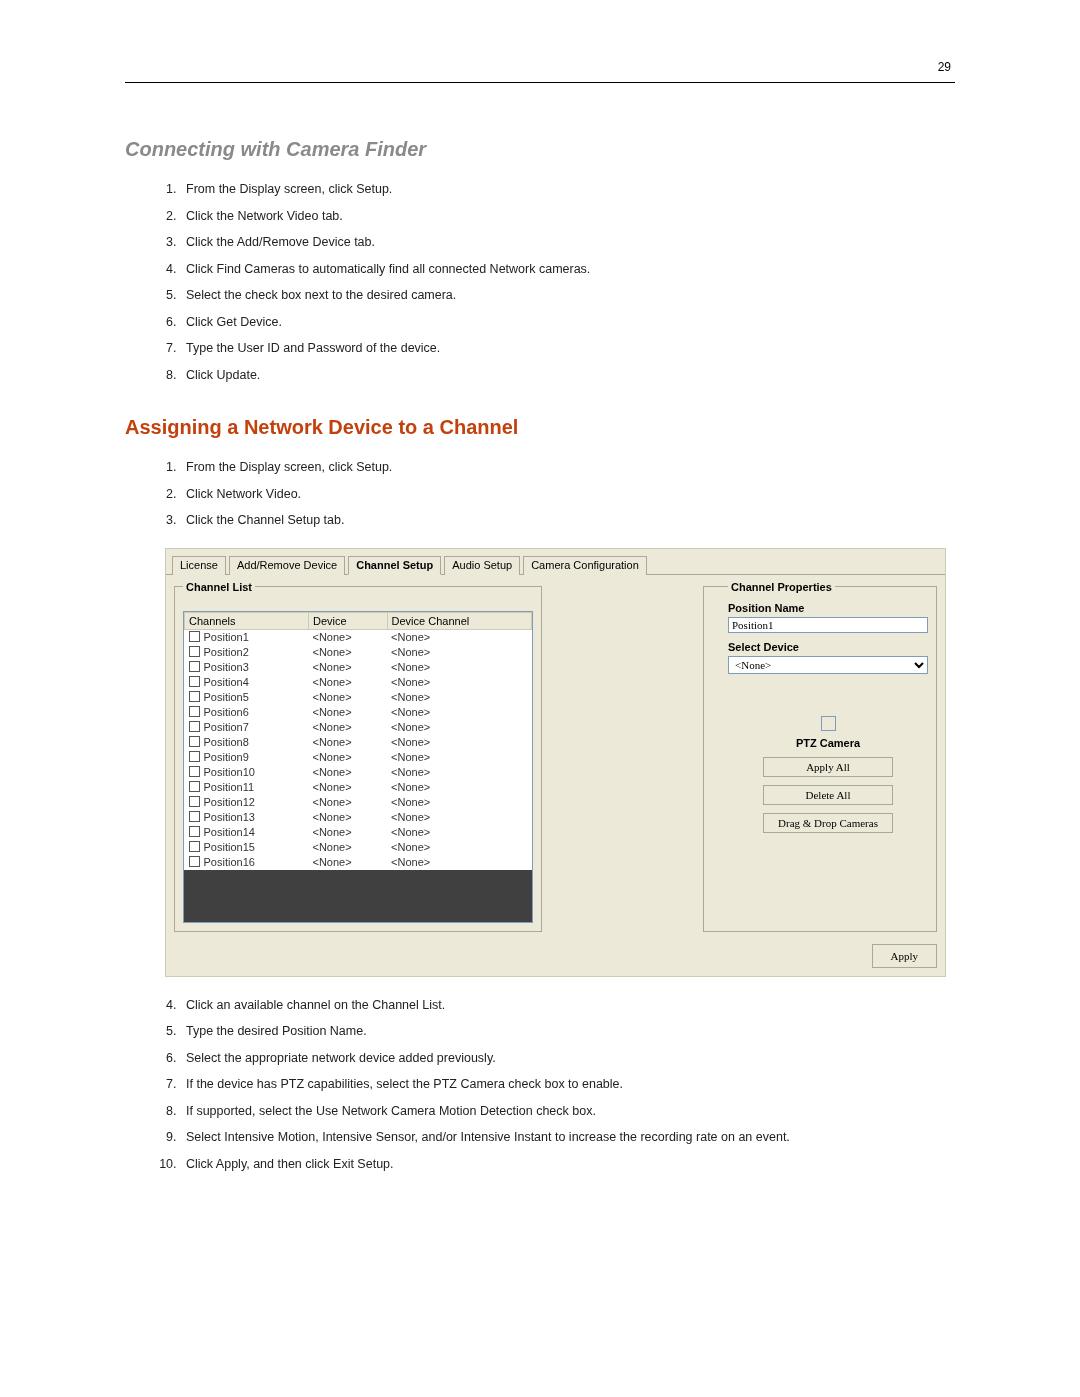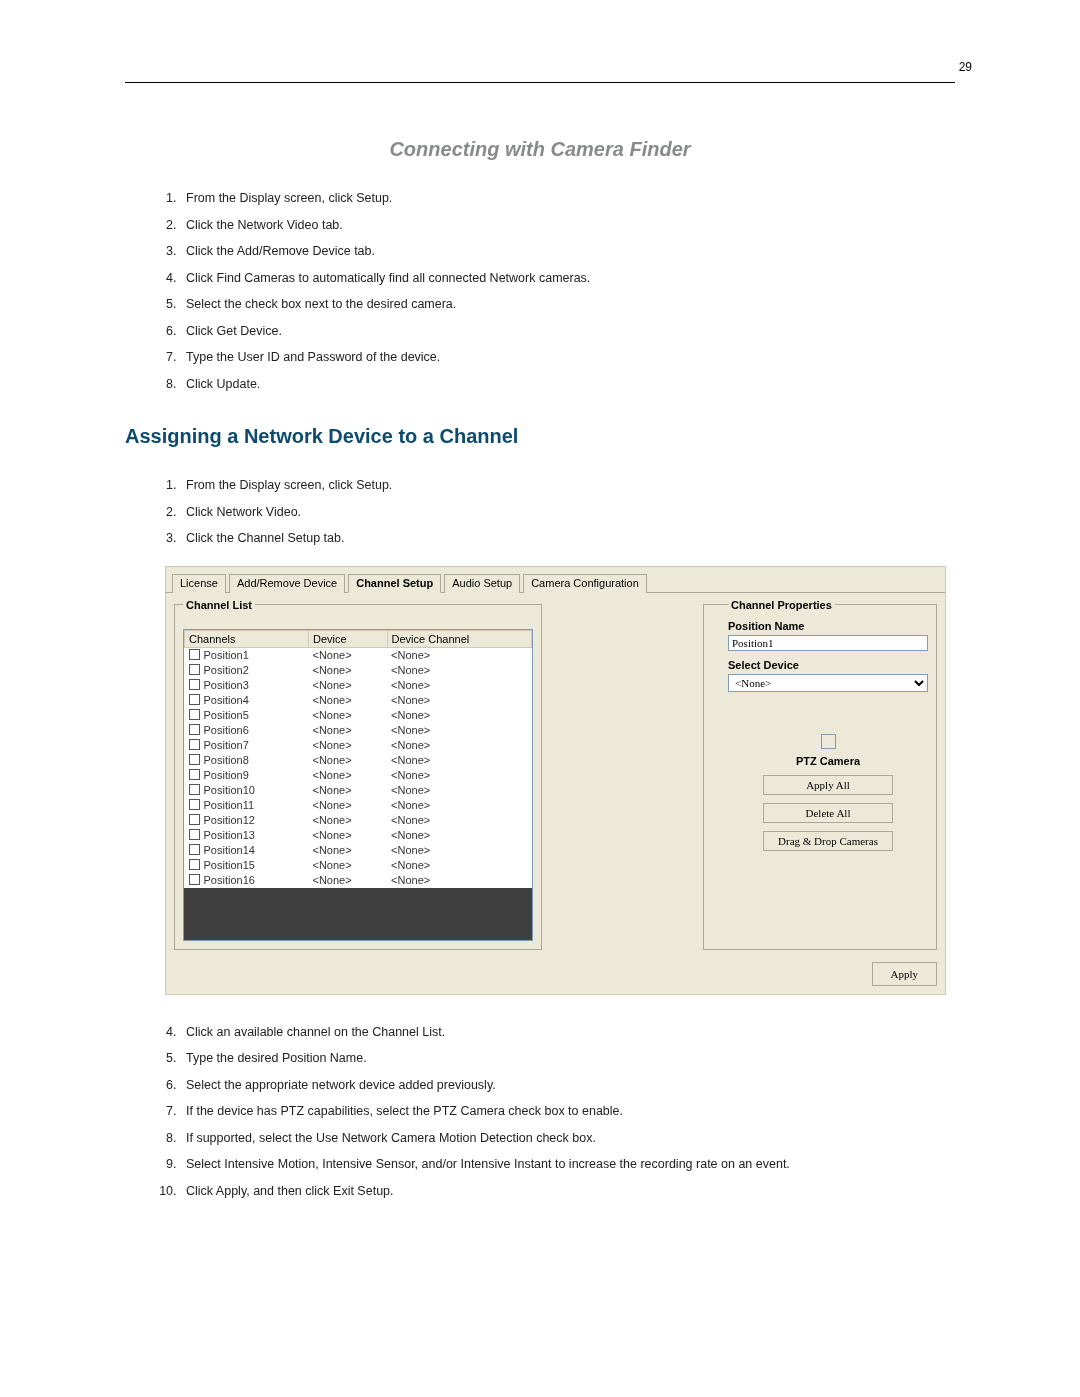--- a/index.html
+++ b/index.html
@@ -12,45 +12,44 @@
   .page {
     width: 1080px;
     height: 1397px;
     box-sizing: border-box;
     padding: 60px 125px 40px 125px;
     position: relative;
   }
   .page-number {
     position: absolute;
     top: 60px;
-    right: 108px;
+    right: 129px;
     font-size: 12px;
   }
   .rule {
     border: none;
     border-top: 1px solid #000;
     margin: 22px 0 55px 0;
   }
   h2.subhead {
     color: #888b8a;
     font-style: italic;
     font-weight: bold;
     font-size: 20px;
     margin: 0;
-    text-align: center;
   }
   h2.mainhead {
-    color: #0c4a6e;
+    color: #c2410c;
     font-weight: bold;
     font-size: 20px;
     margin: 32px 0 0 0;
   }
   ol.steps {
     list-style: decimal;
-    margin: 29px 0 0 0;
+    margin: 20px 0 0 0;
     padding-left: 55px;
     font-size: 12.5px;
     color: #222;
   }
   ol.steps li {
     padding-left: 6px;
     margin-bottom: 9px;
     line-height: 1.4;
   }
 

